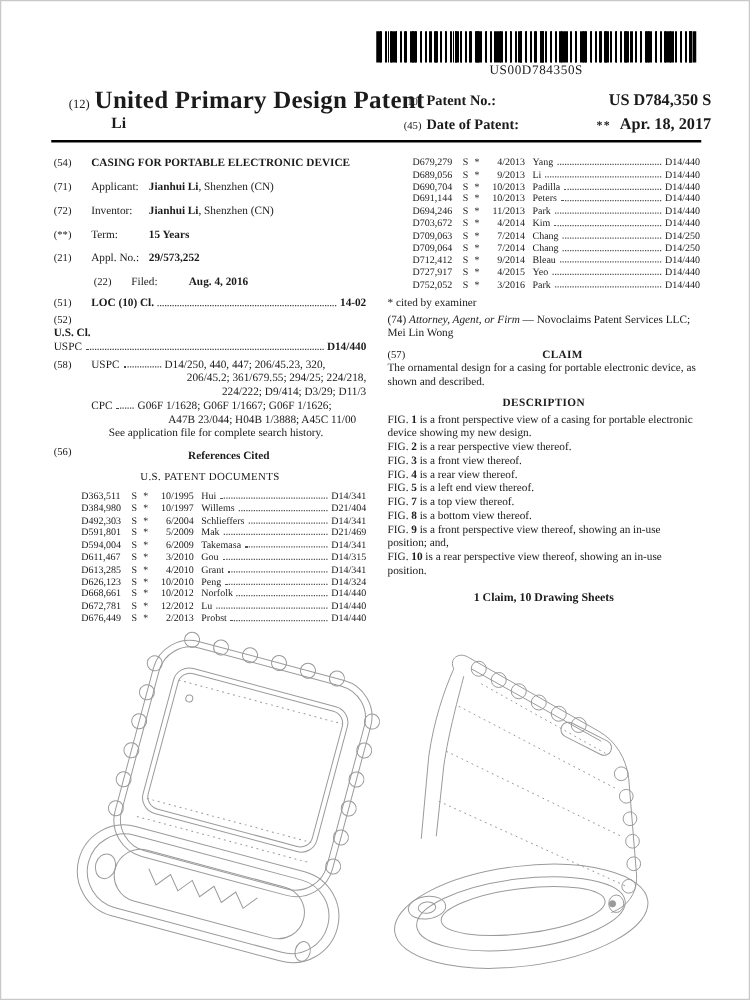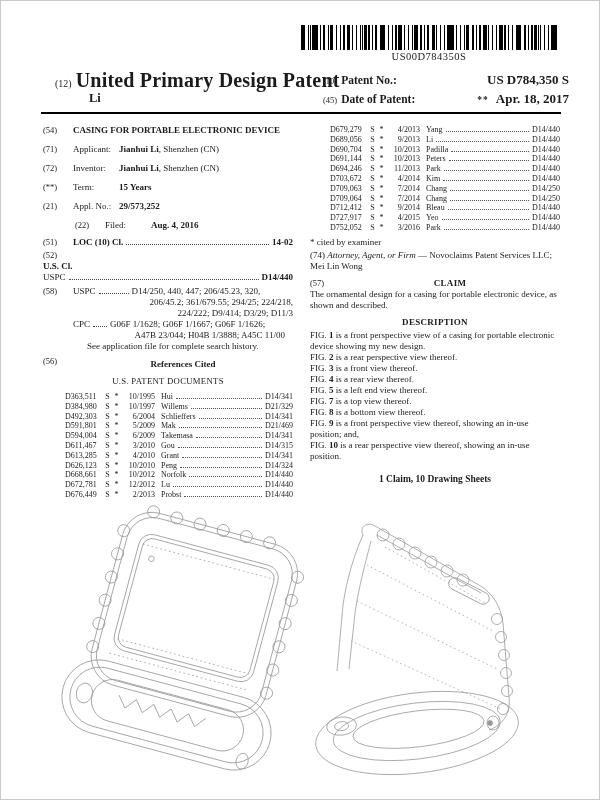--- a/index.html
+++ b/index.html
@@ -212,21 +212,21 @@
             <span class="ref-class">D14/341</span>
           </div>
 
           <div class="ref-row">
             <span class="ref-no">D384,980</span>
             <span class="ref-kind">S</span>
             <span class="ref-star">*</span>
             <span class="ref-date">10/1997</span>
             <span class="ref-name">Willems</span>
             <span class="ref-leader"></span>
-            <span class="ref-class">D21/329</span>
+            <span class="ref-class">D21/404</span>
           </div>
 
           <div class="ref-row">
             <span class="ref-no">D492,303</span>
             <span class="ref-kind">S</span>
             <span class="ref-star">*</span>
             <span class="ref-date">6/2004</span>
             <span class="ref-name">Schlieffers</span>
             <span class="ref-leader"></span>
             <span class="ref-class">D14/341</span>

